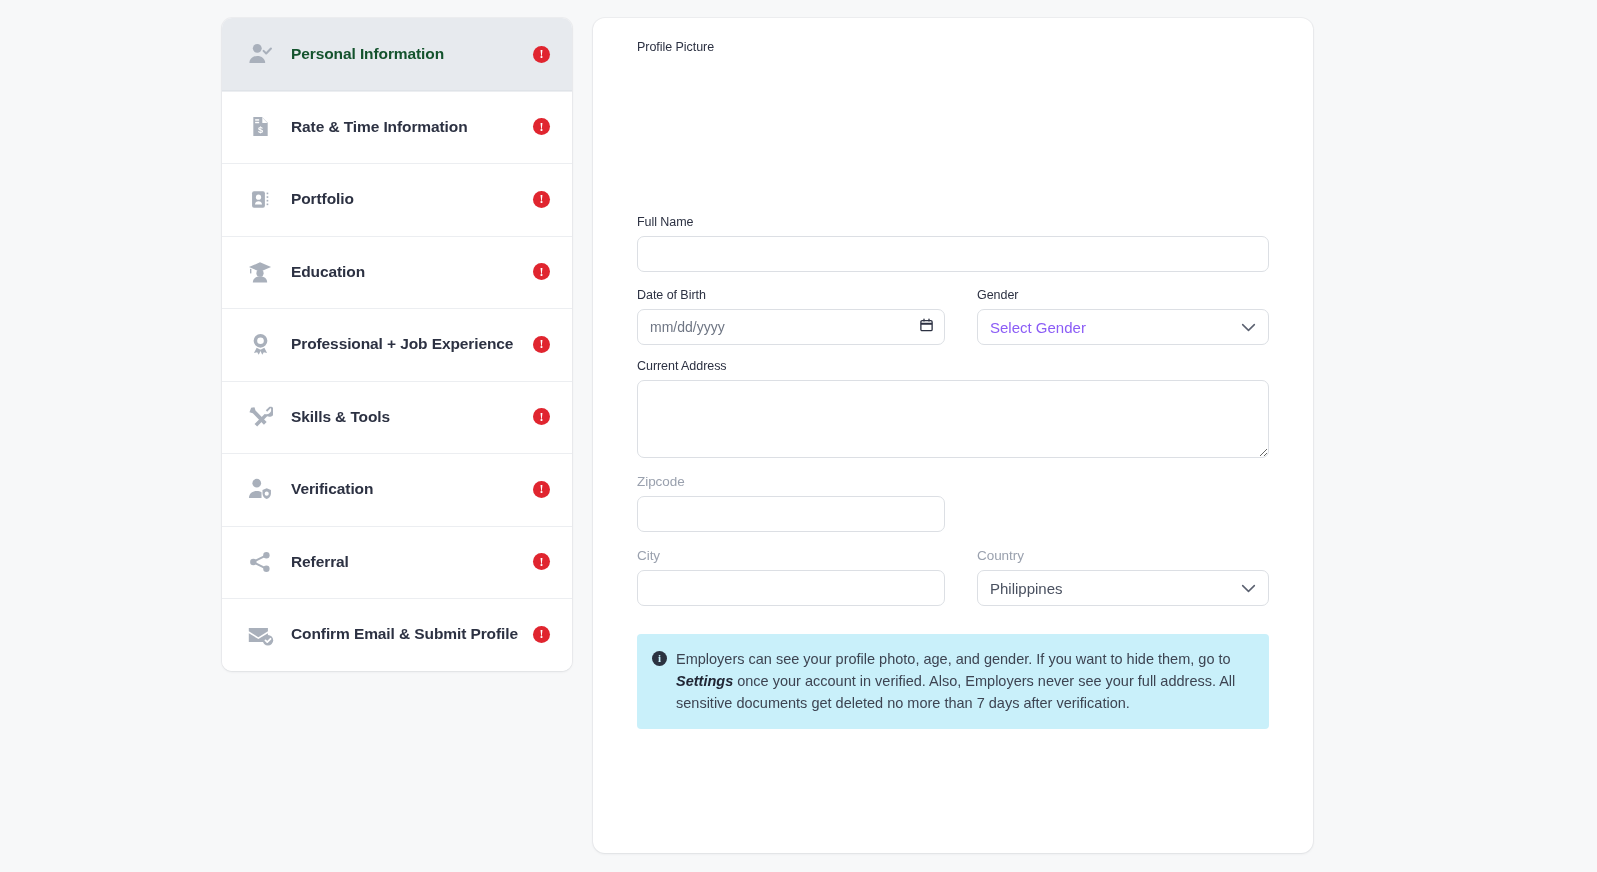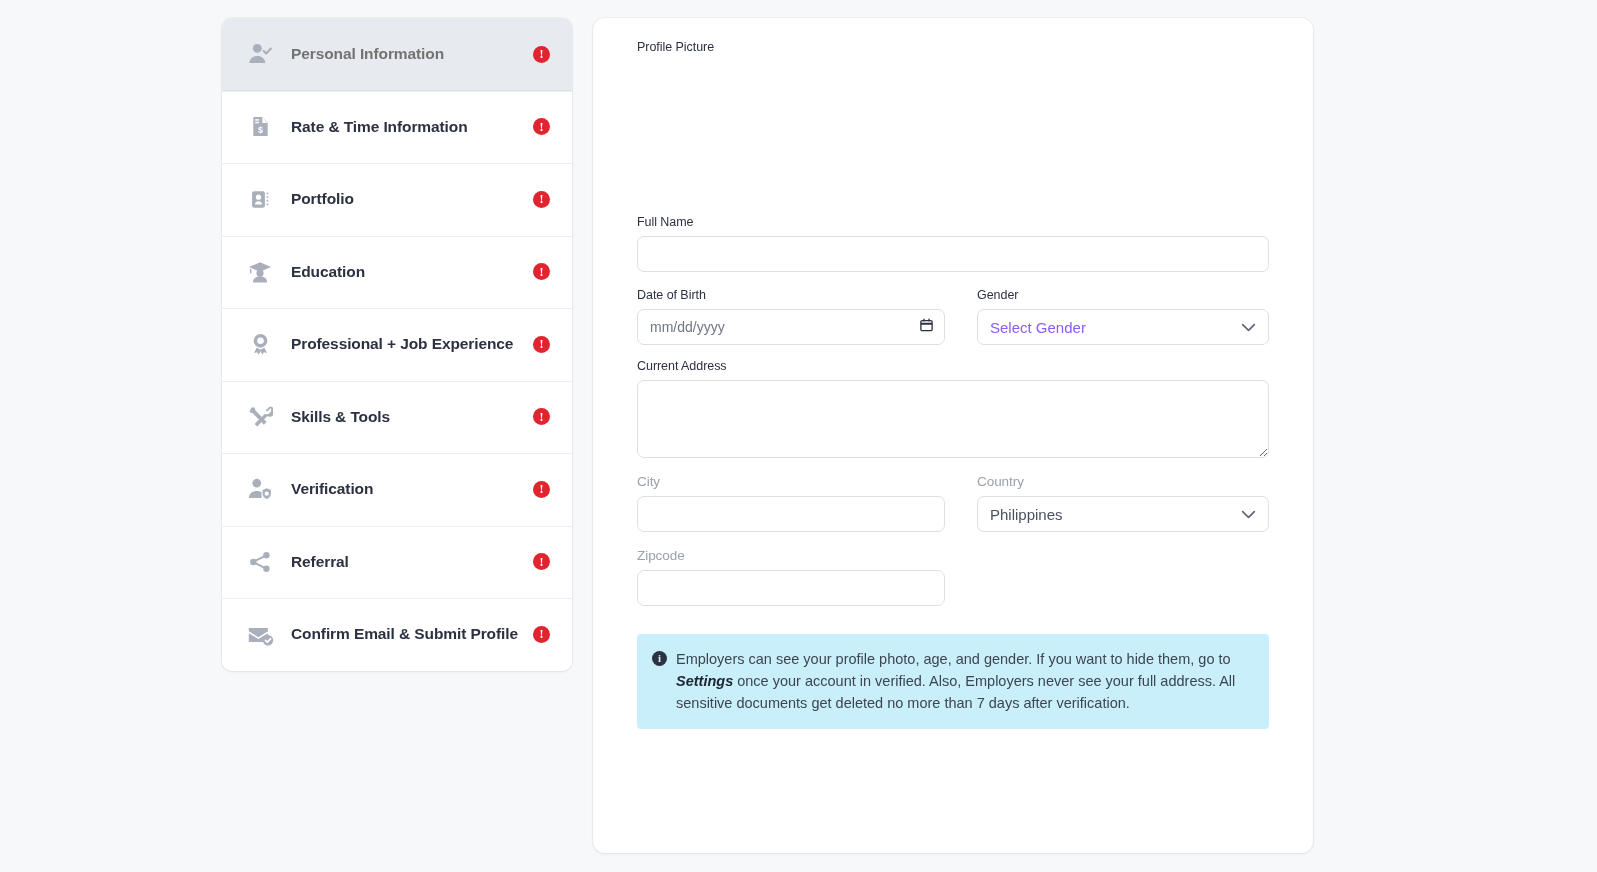--- a/index.html
+++ b/index.html
@@ -71,21 +71,21 @@
   }
   .nav-icon svg { display:block; }
   .nav-label {
     flex: 1 1 auto;
     font-size: 15.5px;
     font-weight: bold;
     color: #2c3142;
     letter-spacing: -0.1px;
   }
   .nav-item.active .nav-label {
-    color: #737373;
+    color: #14532d;
   }
   .alert-badge {
     flex: 0 0 auto;
     width: 17px;
     height: 17px;
     border-radius: 50%;
     background: #e0252f;
     display: flex;
     align-items: center;
     justify-content: center;
@@ -403,44 +403,44 @@
       </div>
     </div>
 
     <div class="block">
       <span class="field-label">Current Address</span>
       <textarea class="textarea-box" placeholder="" style=""></textarea>
     </div>
 
     <div class="row2">
       <div class="col-left">
+        <span class="field-label muted">Zipcode</span>
+        <input class="input-box" type="text" value="" placeholder="" style="">
+      </div>
+      <div class="col-right"></div>
+    </div>
+
+    <div class="row2">
+      <div class="col-left">
         <span class="field-label muted">City</span>
         <input class="input-box" type="text" value="" placeholder="" style="">
       </div>
       <div class="col-right">
         <span class="field-label muted">Country</span>
         <div class="select-box">
           <span class="select-value">Philippines</span>
           <span class="chev">
             <svg width="15" height="9" viewBox="0 0 16 10" fill="none" stroke="currentColor" stroke-width="1.7" stroke-linecap="round" stroke-linejoin="round">
                 <path d="M1.5 1.8L8 8.2l6.5-6.4"></path>
               </svg>
           </span>
         </div>
       </div>
     </div>
 
-    <div class="row2">
-      <div class="col-left">
-        <span class="field-label muted">Zipcode</span>
-        <input class="input-box" type="text" value="" placeholder="" style="">
-      </div>
-      <div class="col-right"></div>
-    </div>
-
     <div class="info-banner">
       <span class="info-icon">i</span>
       <div class="info-text"><span>Employers can see your profile photo, age, and gender. If you want to hide them, go to </span><b>Settings</b><span> once your account in verified. Also, Employers never see your full address. All sensitive documents get deleted no more than 7 days after verification.</span></div>
     </div>
 
   </div>
 
 </div>
 
 </body></html>

